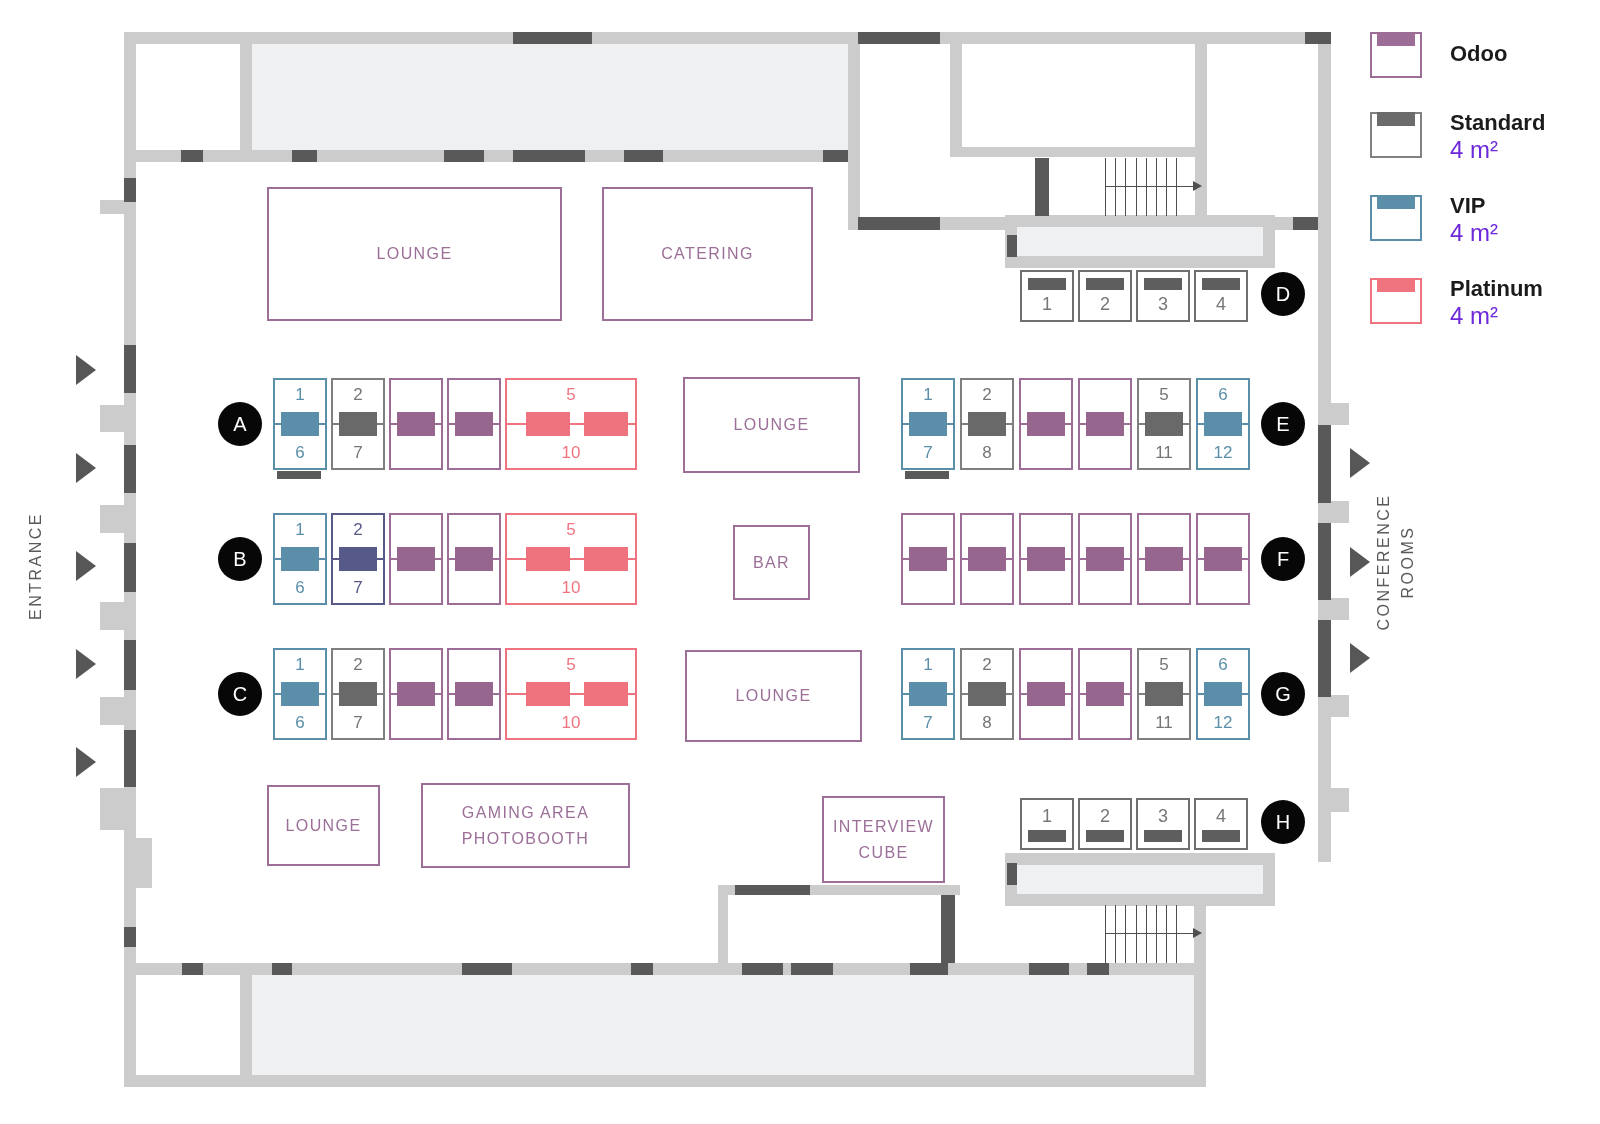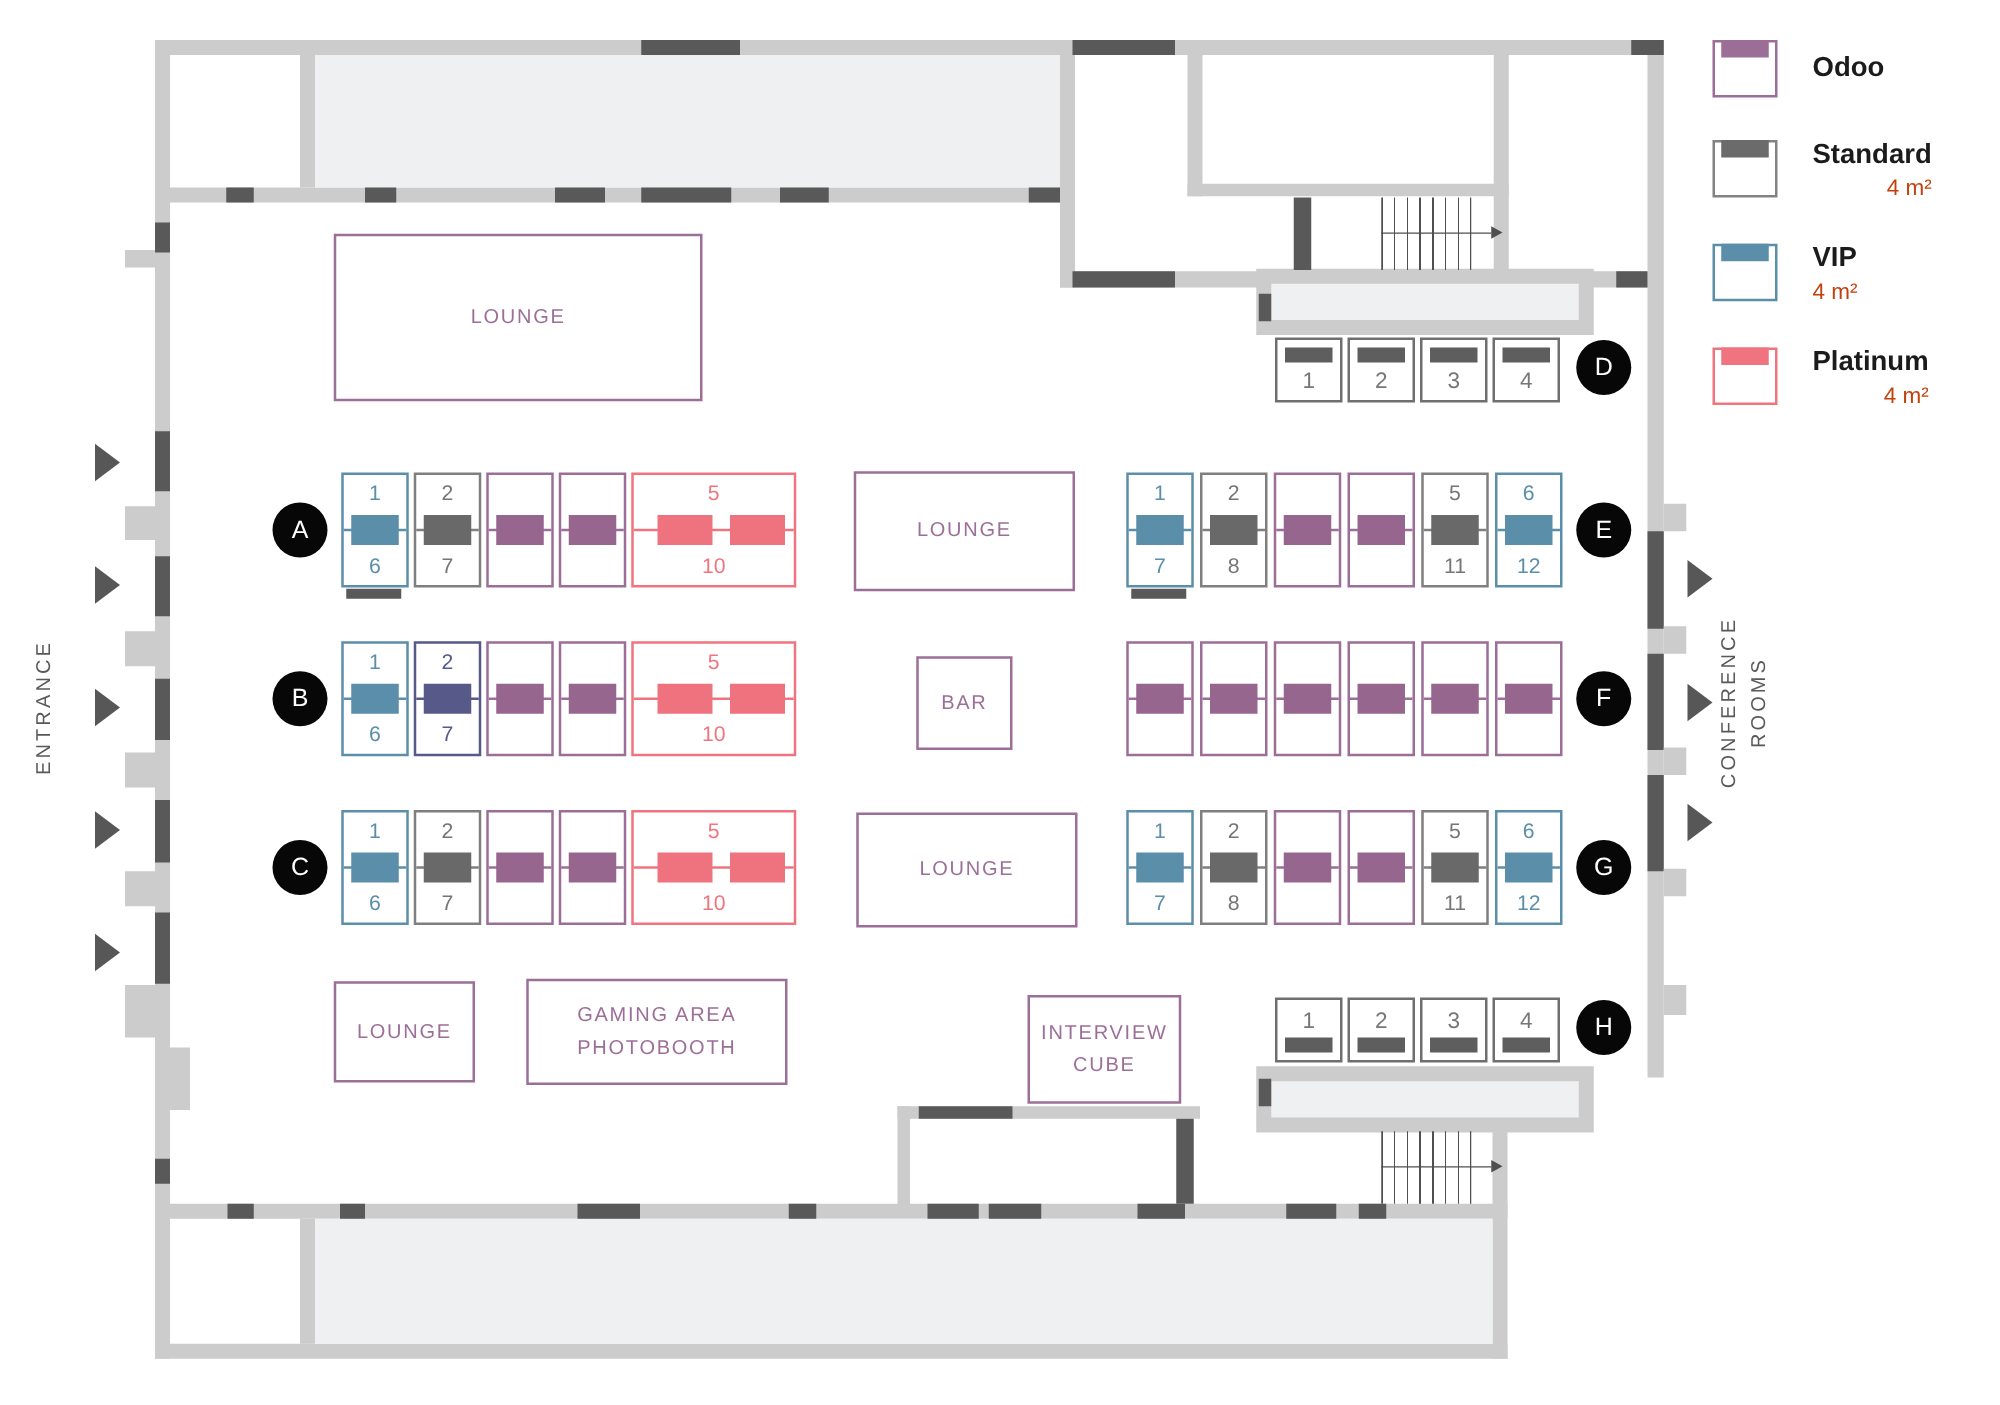--- a/index.html
+++ b/index.html
@@ -42,30 +42,33 @@
   #entrance-label{left:-43px;top:555px;width:162px;height:22px;}
   #conf-line1{left:1296px;top:551px;width:180px;height:22px;}
   #conf-line2{left:1320px;top:551px;width:180px;height:22px;}
   
   .litem{position:absolute;left:1370px;z-index:3;}
   #li0{top:32px}#li1{top:112px}#li2{top:195px}#li3{top:278px}
   .licon{position:absolute;left:0;top:0;width:52px;height:46px;border:2px solid var(--c);background:#fff;box-sizing:border-box;}
   .licon .lband{position:absolute;top:-2px;left:5px;right:5px;height:14px;background:var(--b,var(--c));}
   .ltext{position:absolute;left:80px;top:-2px;white-space:nowrap;}
   .ltitle{font-size:22px;font-weight:bold;color:#1b1b1b;line-height:26px;}
-  .lsize{font-size:18px;color:#c2410c;line-height:22px;margin-top:3px;text-align:right;}
+  .lsize{font-size:24px;color:#6d28d9;line-height:22px;margin-top:3px;}
   .lt-solo{margin-top:11px;}
 </style>
 </head>
 <body>
 
 <div id="floor">
 
   <div class="area" id="a-lounge-top">
     <span>LOUNGE</span>
+  </div>
+  <div class="area" id="a-catering">
+    <span>CATERING</span>
   </div>
   <div class="area" id="a-lounge-ct">
     <span>LOUNGE</span>
   </div>
   <div class="area" id="a-bar">
     <span>BAR</span>
   </div>
   <div class="area" id="a-lounge-cb">
     <span>LOUNGE</span>
   </div>

